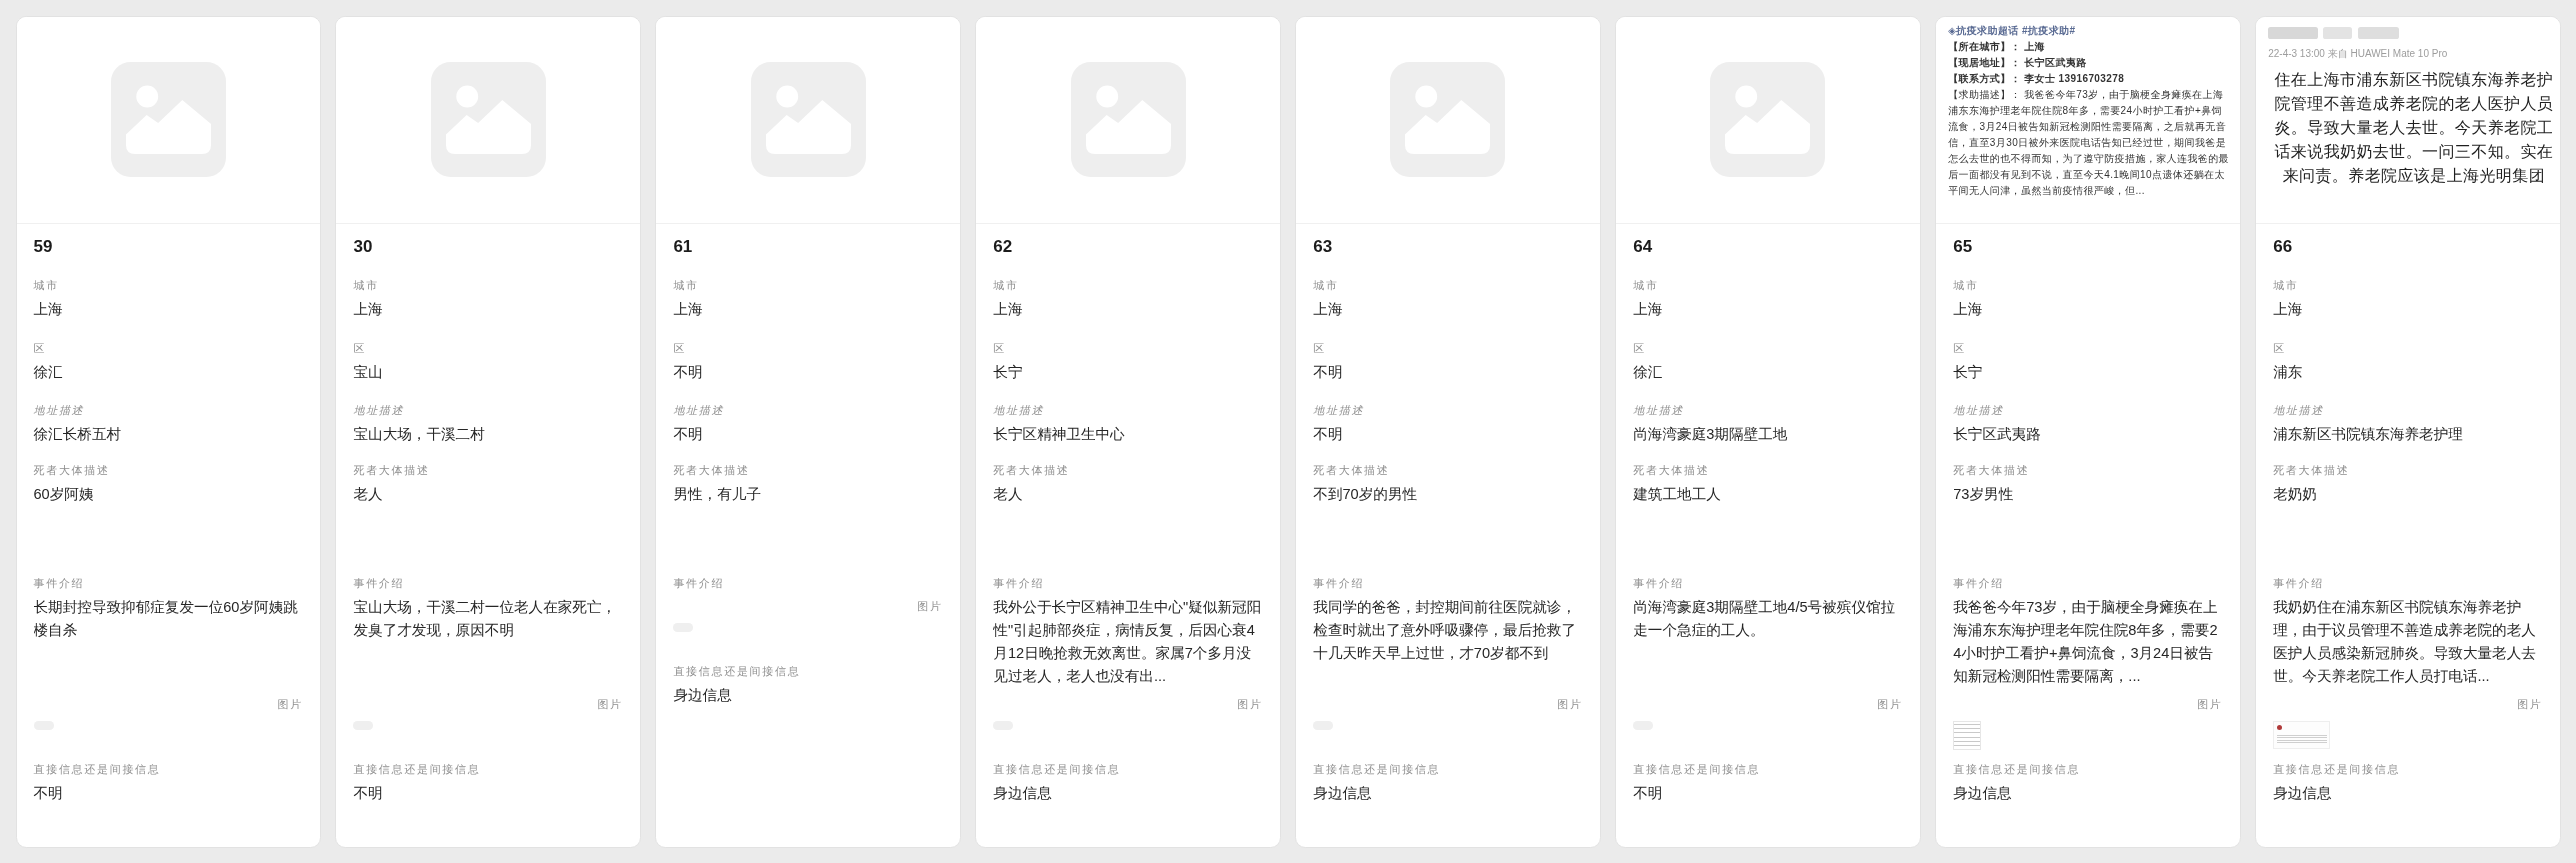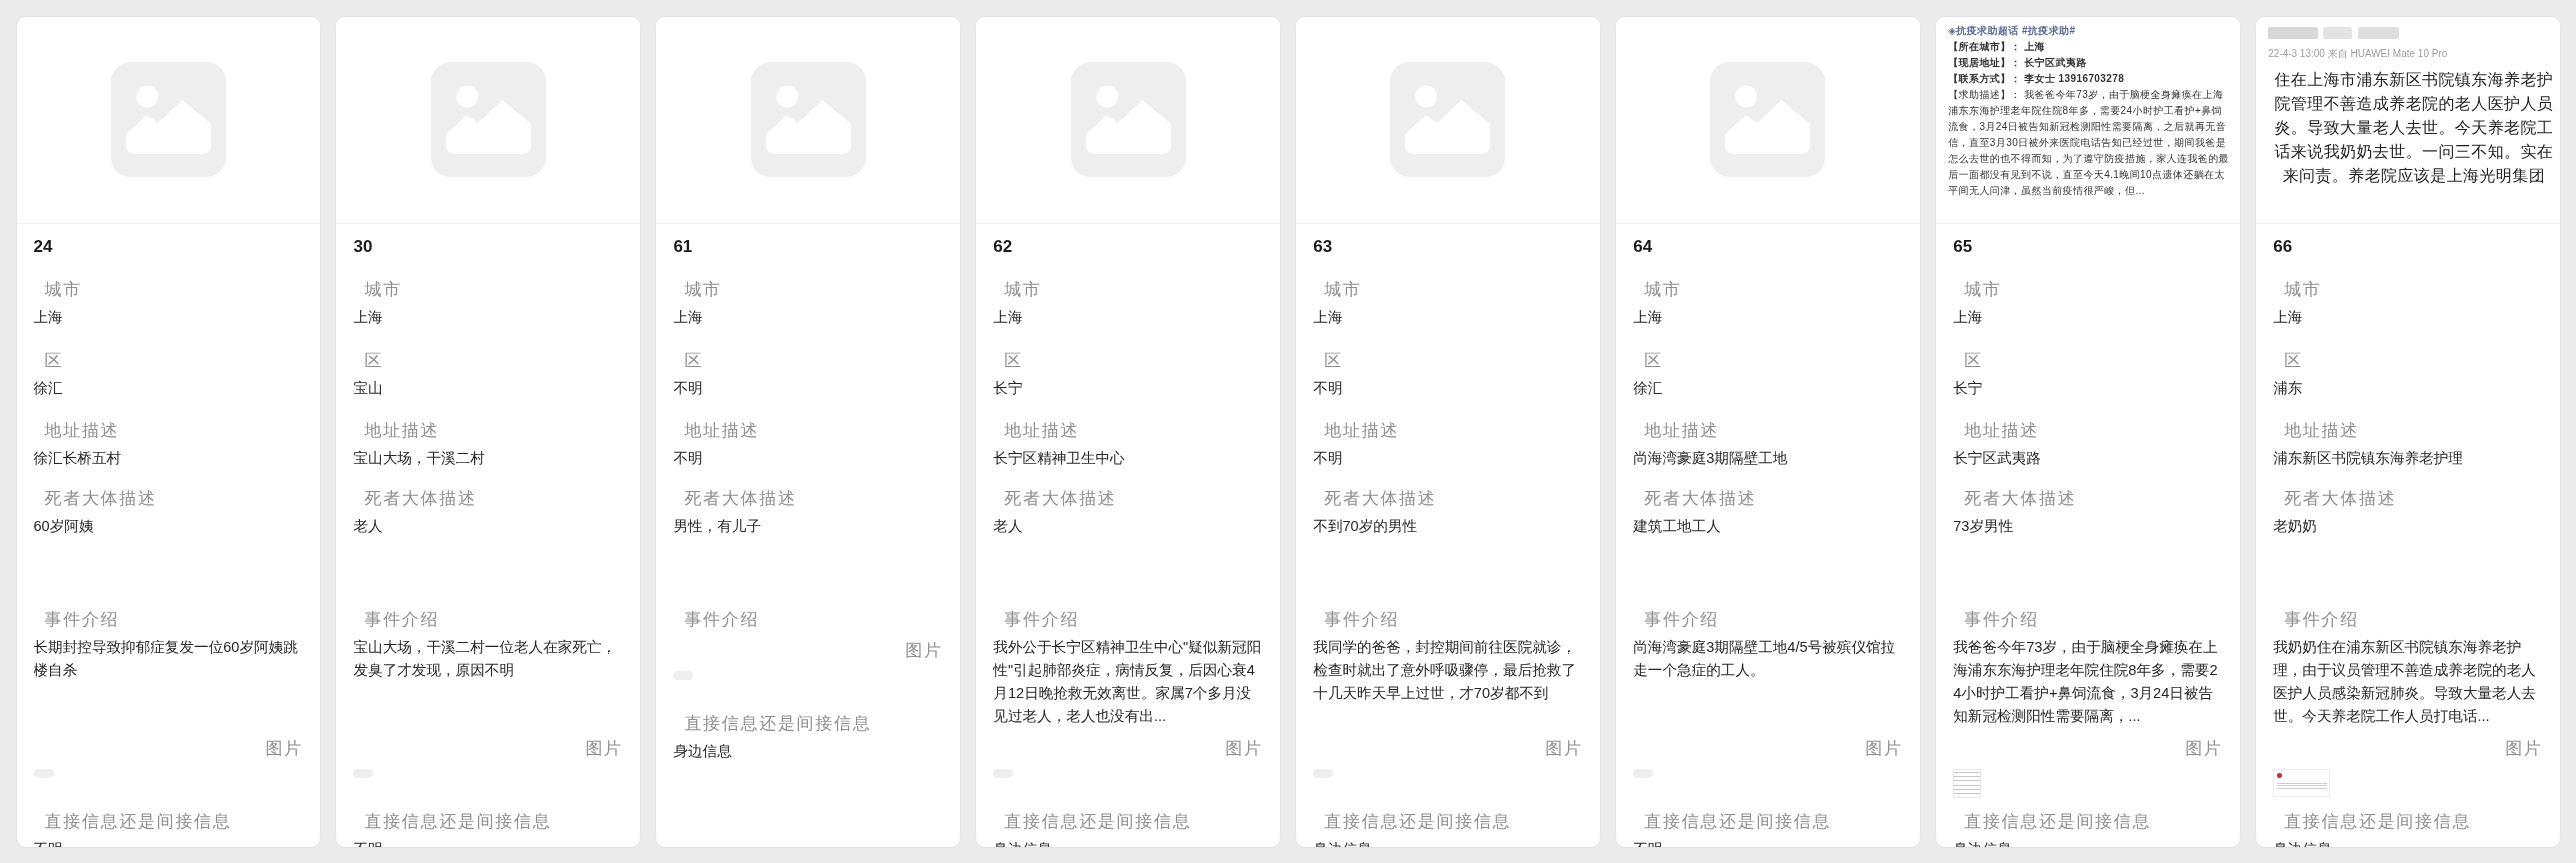--- a/index.html
+++ b/index.html
@@ -68,36 +68,35 @@
     font-size:16px;
     line-height:24px;
     color:#1f1f1f;
     white-space:pre-line;
     letter-spacing:0.4px;
     text-align:center;
   }
   .card-body { padding:0 17px; flex:1; display:flex; flex-direction:column; }
   .num { margin-top:13.8px; font-size:17px; font-weight:bold; color:#1c1c1c; }
   .label {
-    font-size:17px;
+    font-size:11px;
     color:#8f8f8f;
     letter-spacing:1.7px;
     white-space:nowrap;
-    margin-left:11px;
   }
   .value {
     font-size:14.6px;
     color:#262626;
     line-height:22.4px;
     margin-top:5.2px;
     word-break:break-all;
   }
   .f-city  .label { margin-top:20.7px; }
   .f-dist  .label { margin-top:20px; }
-  .f-addr  .label { margin-top:20px; }
+  .f-addr  .label { margin-top:20px;font-style:italic; }
   .f-vict  .label { margin-top:17px; }
   .f-vict  .value { min-height:93px; }
   .f-event .value {
     line-height:23px;
     height:93px;
     overflow:hidden;
     display:-webkit-box;
     -webkit-line-clamp:4;
     -webkit-box-orient:vertical;
   }
@@ -135,21 +134,21 @@
 <div class="board" id="board">
   <article class="card">
     <div class="card-cover">
         <svg class="cover-placeholder" viewBox="0 0 100 100" xmlns="http://www.w3.org/2000/svg">
           <rect width="100" height="100" rx="17" fill="#eeeeee"></rect>
           <circle cx="31.5" cy="30" r="9.5" fill="#ffffff"></circle>
           <path d="M13 63 L31 46 L41 53 L62 33 L87 54 L87 72 Q87 80 79 80 L21 80 Q13 80 13 72 Z" fill="#ffffff"></path>
         </svg>
       </div>
     <div class="card-body">
-      <div class="num">24</div>
+      <div class="num">59</div>
 
       <div class="field f-city">
         <div class="label">城市</div>
         <div class="value">上海</div>
       </div>
       <div class="field f-dist">
         <div class="label">区</div>
         <div class="value">徐汇</div>
       </div>
       <div class="field f-addr">

